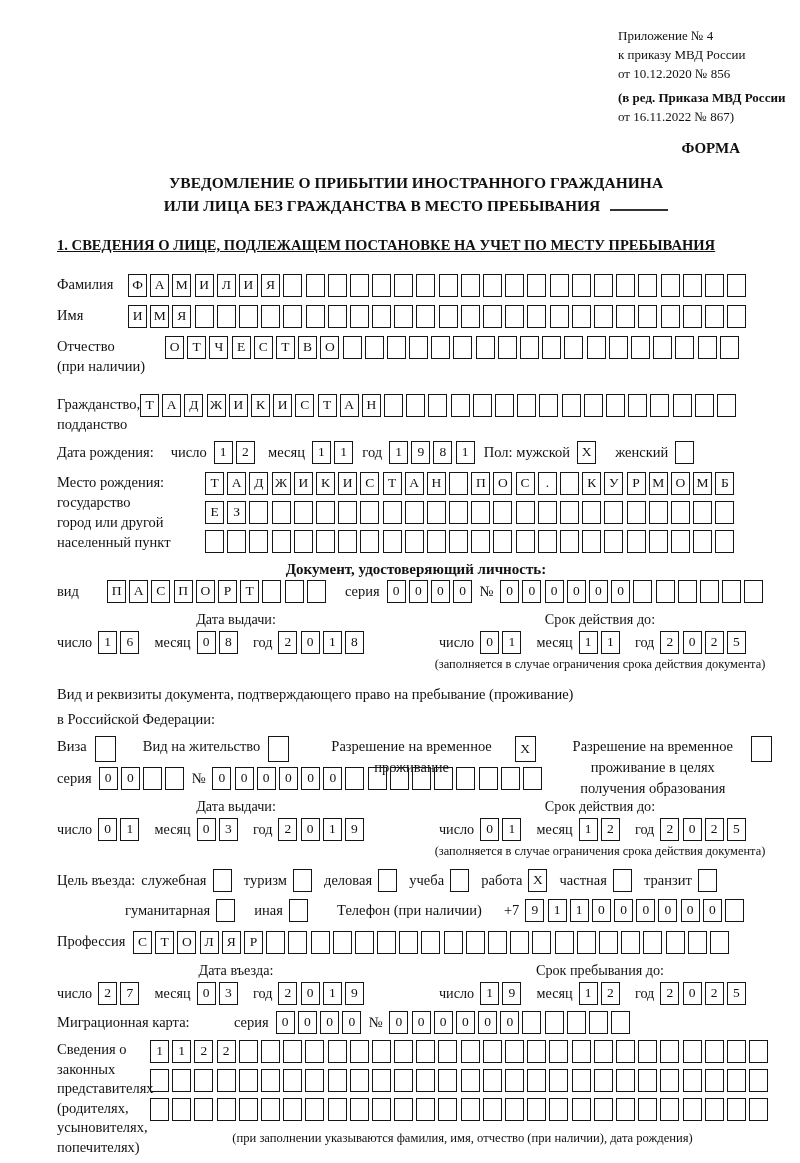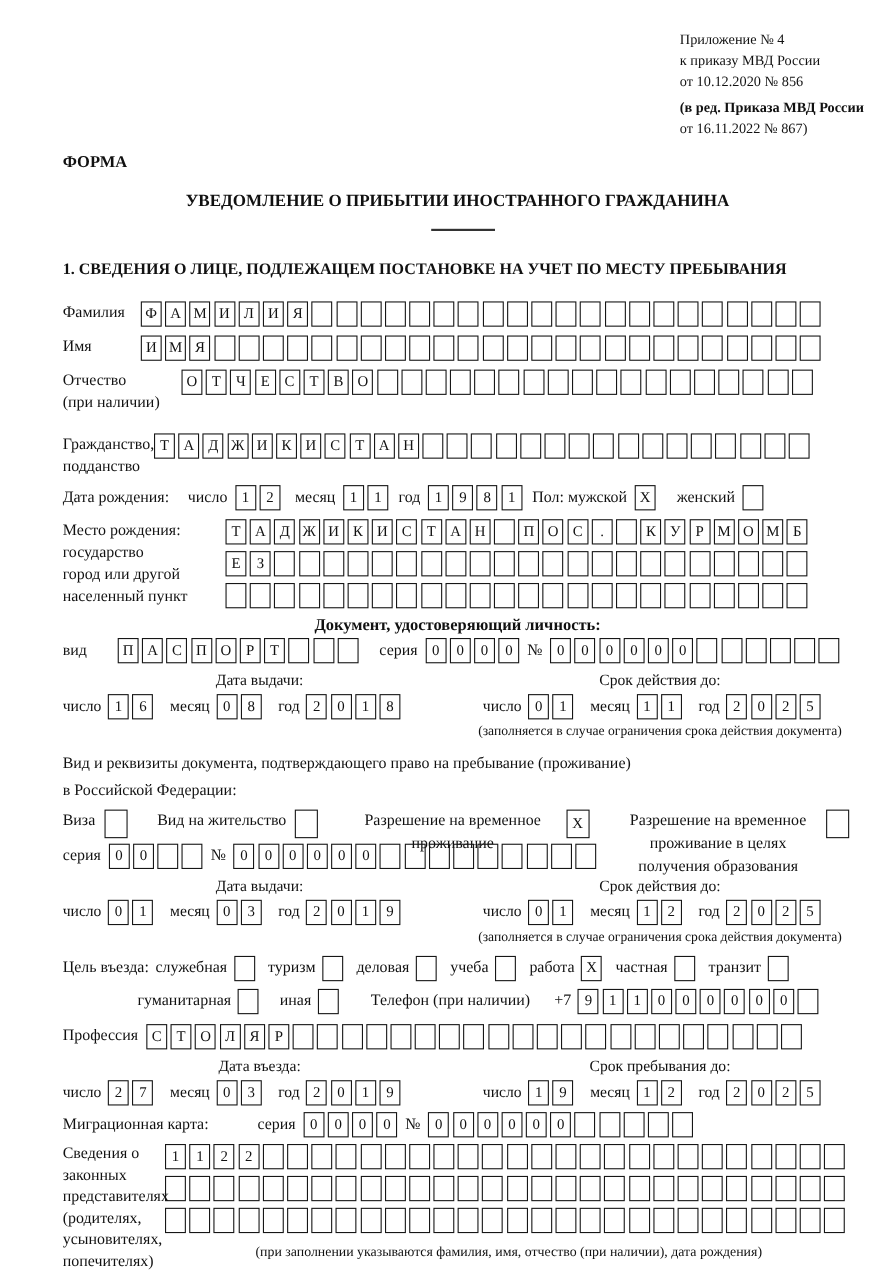--- a/index.html
+++ b/index.html
@@ -2,26 +2,26 @@
 <html lang="ru"><head>
 <meta charset="utf-8">
 <style>
   html,body{margin:0;padding:0;background:#ffffff;}
   body{width:800px;height:1163px;overflow:hidden;font-family:"Liberation Serif","DejaVu Serif",serif;color:#111;}
   .page{box-sizing:border-box;width:800px;height:1163px;padding:26px 25px 0 57px;}
 
   
   .appendix{margin-left:561px;font-size:13px;line-height:19px;white-space:nowrap;}
   .appendix .rev{margin-top:5px;font-weight:bold;}
-  .forma{margin-top:14px;text-align:left;padding-right:35px;font-weight:bold;font-size:15px;}
+  .forma{margin-top:14px;text-align:right;padding-right:35px;font-weight:bold;font-size:15px;}
 
   
   .title{margin-top:14px;text-align:center;font-weight:bold;font-size:15.5px;line-height:23px;}
   .blankline{display:inline-block;width:58px;border-bottom:2px solid #333;height:12px;margin-left:10px;}
-  .section{margin-top:20px;font-weight:bold;font-size:14.6px;}
+  .section{margin-top:20px;font-weight:bold;font-size:14.6px;text-decoration:underline;}
 
   
   .frow{display:flex;align-items:flex-start;margin-top:8px;}
   .flabel{font-size:14.5px;line-height:20px;flex:0 0 auto;}
   .w71{width:71px;} .w108{width:108px;} .w83{width:83px;} .w148{width:148px;} .w76{width:76px;}
   .boxes{display:inline-flex;flex-wrap:nowrap;vertical-align:middle;}
   .cell{display:inline-block;box-sizing:border-box;flex:0 0 auto;width:19px;height:23px;border:1.5px solid #161616;margin-right:3.2px;font-size:13.5px;line-height:20px;text-align:center;font-family:"Liberation Serif","DejaVu Serif",serif;}
   .big .cell{width:21px;height:26px;line-height:23px;}
   .stack .brow{margin-bottom:6px;}
   .inline{display:flex;align-items:center;flex-wrap:nowrap;}
@@ -70,21 +70,21 @@
     <div>к приказу МВД России</div>
     <div>от 10.12.2020 № 856</div>
     <div class="rev">(в ред. Приказа МВД России</div>
     <div>от 16.11.2022 № 867)</div>
   </div>
 
   <div class="forma">ФОРМА</div>
 
   <div class="title">
     <div>УВЕДОМЛЕНИЕ О ПРИБЫТИИ ИНОСТРАННОГО ГРАЖДАНИНА</div>
-    <div><span class="blankline"></span></div>
+    <div><span>ИЛИ ЛИЦА БЕЗ ГРАЖДАНСТВА В МЕСТО ПРЕБЫВАНИЯ</span><span class="blankline"></span></div>
   </div>
 
   <div class="section">1. СВЕДЕНИЯ О ЛИЦЕ, ПОДЛЕЖАЩЕМ ПОСТАНОВКЕ НА УЧЕТ ПО МЕСТУ ПРЕБЫВАНИЯ</div>
 
   <div class="frow" style="margin-top:20px;">
     <div class="flabel w71">Фамилия</div>
     <div class="boxes">
         <span class="cell">Ф</span>
         <span class="cell">А</span>
         <span class="cell">М</span>

